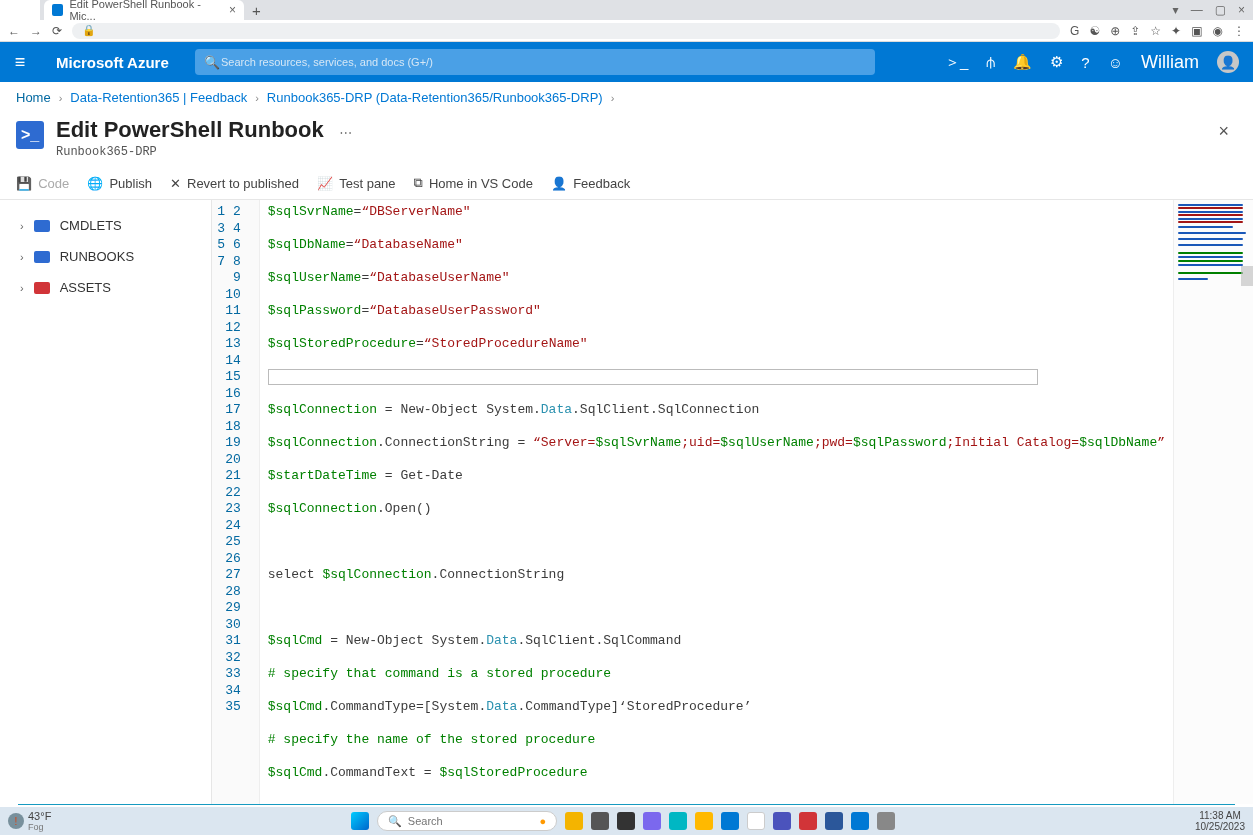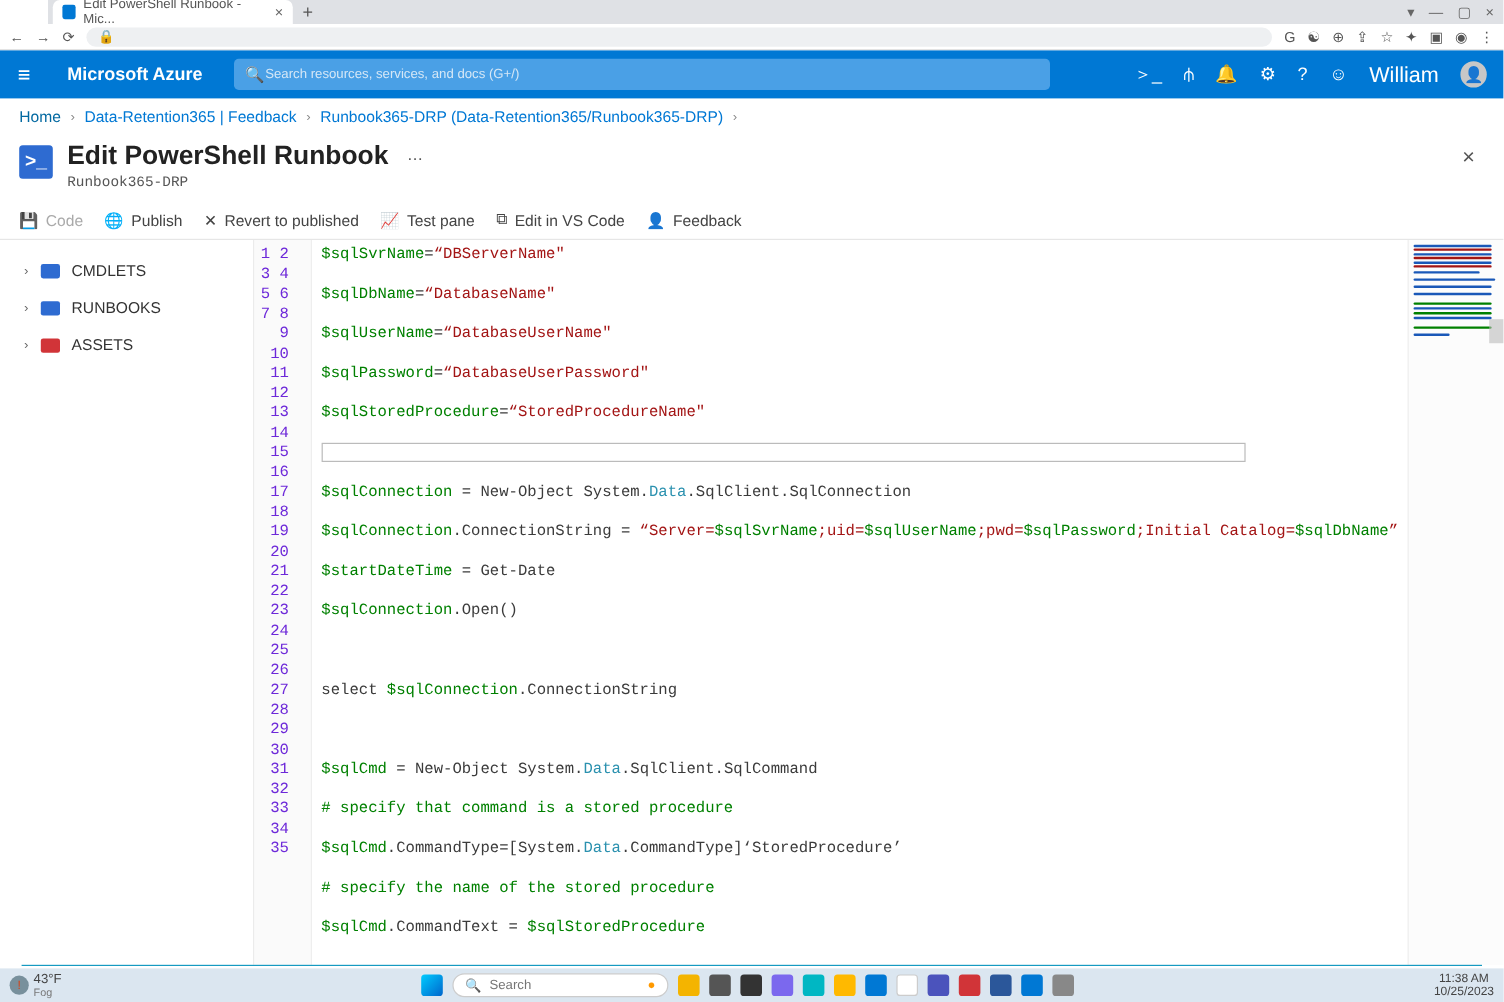--- a/index.html
+++ b/index.html
@@ -47,21 +47,21 @@
   .body{display:flex; height:calc(835px - 20px - 22px - 40px - 32px - 48px - 41px - 28px);}
   .sidepanel{width:300px; border-right:1px solid #e6e6e6; padding:10px 0;}
   .sgroup{display:flex; align-items:center; gap:10px; padding:8px 20px; font-size:13px; color:#333;}
   .sgroup .chev{color:#666; font-size:11px;}
   .sicon{width:16px; height:12px; border-radius:2px; display:inline-block;}
   .ic-cmd{background:#2e6bd1;}
   .ic-run{background:#2e6bd1;}
   .ic-ast{background:#d13438;}
   
   .editor{flex:1; display:flex; position:relative;}
-  .gutter{width:48px; text-align:right; color:#6d28d9; font-family:Consolas, "Courier New", monospace; font-size:13px; line-height:16.5px; padding:4px 18px 4px 0; background:#fafafa; border-right:1px solid #eee;}
+  .gutter{width:48px; text-align:right; color:#0369a1; font-family:Consolas, "Courier New", monospace; font-size:13px; line-height:16.5px; padding:4px 18px 4px 0; background:#fafafa; border-right:1px solid #eee;}
   .code{flex:1; font-family:Consolas, "Courier New", monospace; font-size:13px; line-height:16.5px; padding:4px 8px; white-space:pre; color:#3b3b3b; overflow:hidden;}
   .code .cursor-line{display:inline-block; width:770px; border:1px solid #bbb; background:#fff; height:16px; vertical-align:top;}
   .v{color:#008000;}   
   .s{color:#a31515;}   
   .t{color:#2b91af;}   
   .c{color:#008000;}   
   .minimap{width:80px; background:#fcfcfc; border-left:1px solid #eee; position:relative;}
   .miniblock{position:absolute; left:4px; right:10px; height:2px; border-radius:1px;}
   .mm-b{background:#1a58b8;}
   .mm-r{background:#a31515;}
@@ -168,21 +168,21 @@
   <div class="tbtn">
       <span class="tico">✕</span>
       <span>Revert to published</span>
     </div>
   <div class="tbtn">
       <span class="tico">📈</span>
       <span>Test pane</span>
     </div>
   <div class="tbtn">
       <span class="tico">⧉</span>
-      <span>Edit in VS Code</span>
+      <span>Home in VS Code</span>
     </div>
   <div class="tbtn">
       <span class="tico">👤</span>
       <span>Feedback</span>
     </div>
 </div>
 
 <div class="body">
   <div class="sidepanel">
     <div class="sgroup">

